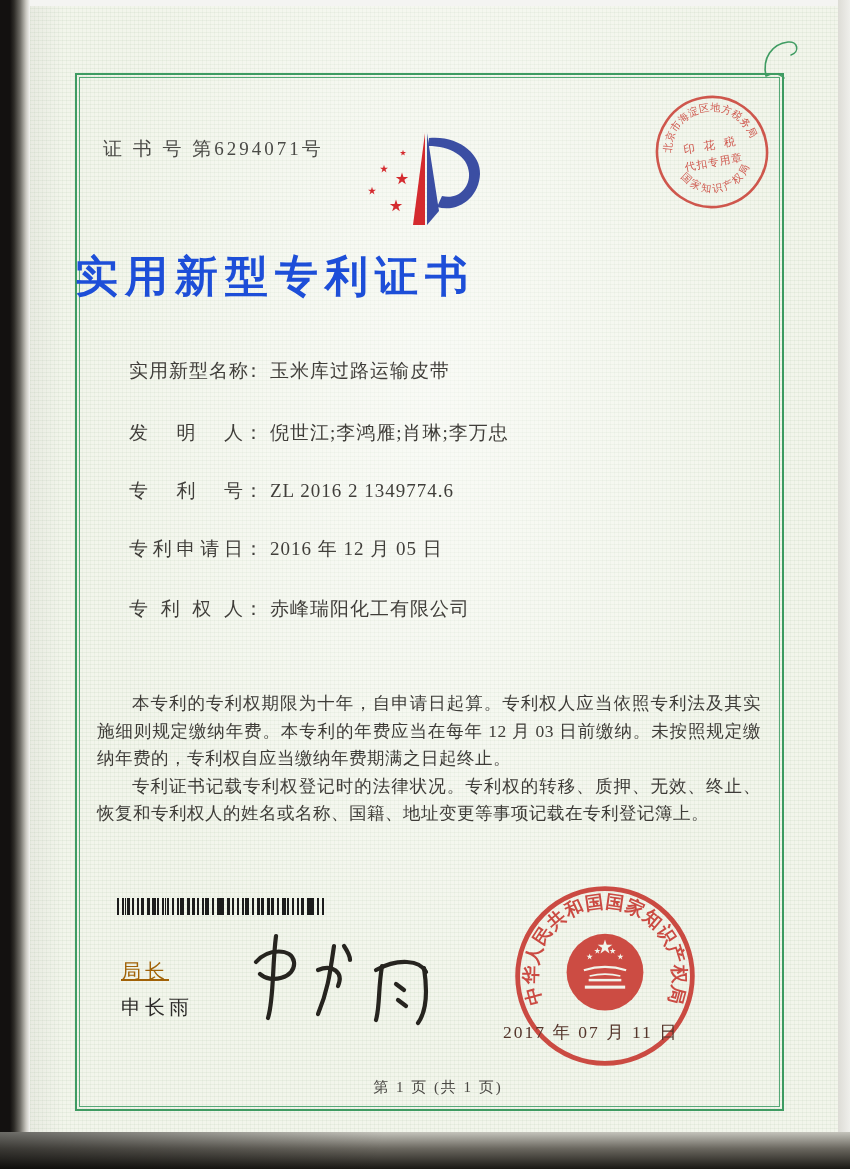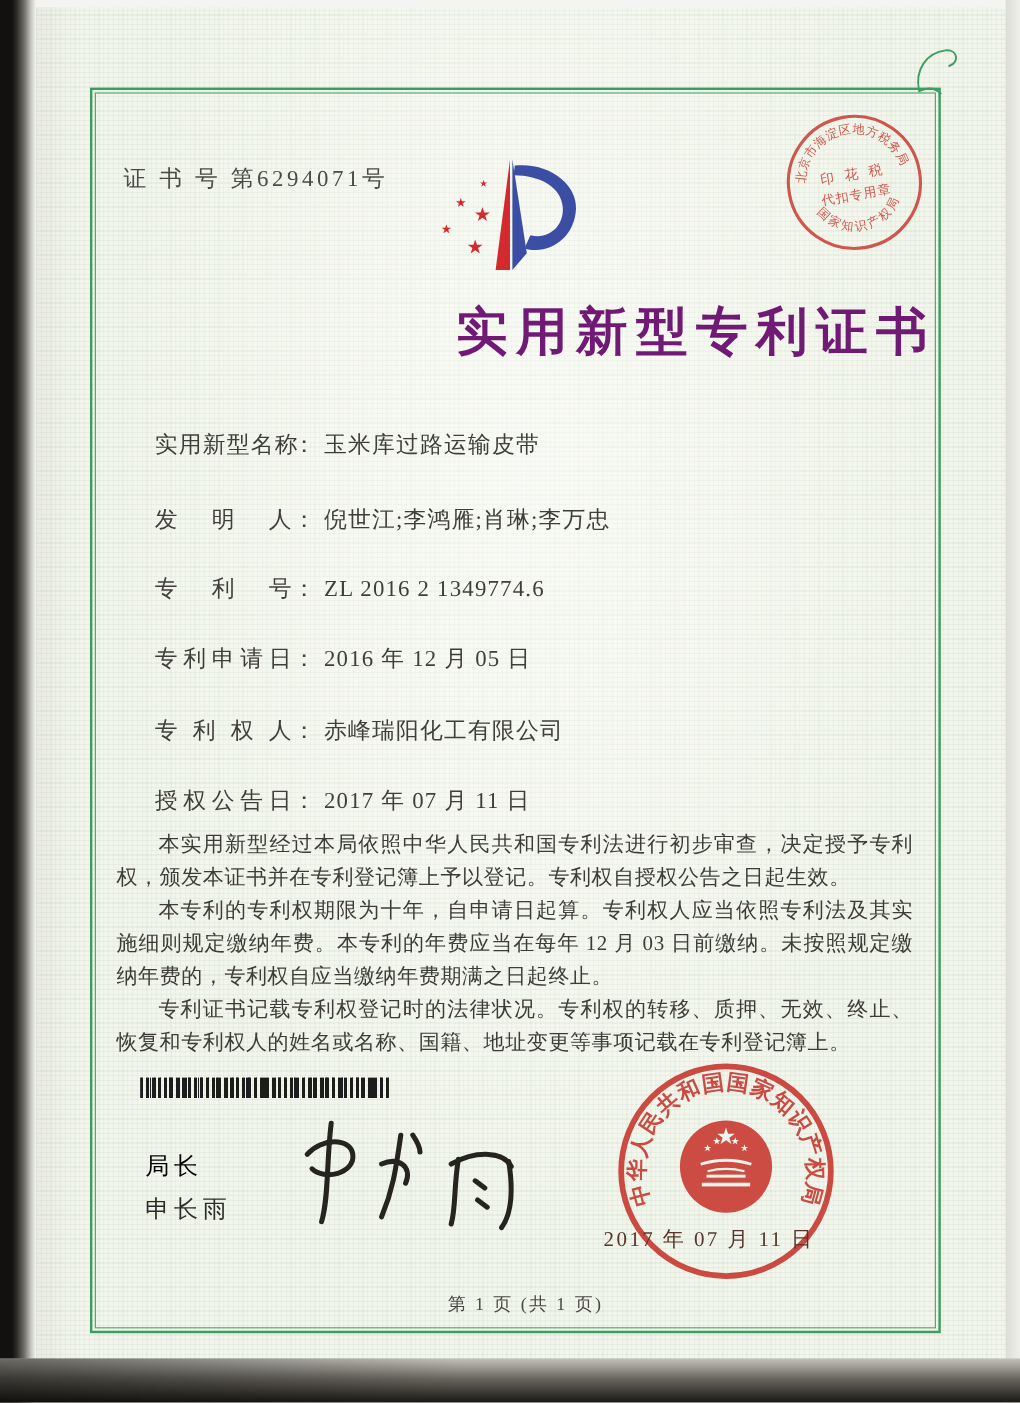--- a/index.html
+++ b/index.html
@@ -24,34 +24,34 @@
   
   .frame{position:absolute;left:75px;top:73px;width:705px;height:1034px;z-index:2;
     border:2px solid #3e9b62;}
   .frame:after{content:"";position:absolute;inset:2px;border:1px solid #55a877;}
   .orn{position:absolute;z-index:3;}
   .orn path{fill:none;stroke:#3f9c62;stroke-width:1.6;stroke-linecap:round;}
   .flip{transform:scaleX(-1);}
   
   .abs{position:absolute;z-index:4;}
   .cert-no{left:103px;top:136px;font-size:19px;letter-spacing:3px;color:#4a4a46;}
-  .title{left:75px;top:248px;width:705px;text-align:right;font-size:43px;font-weight:bold;
-         letter-spacing:7px;color:#701a75;}
+  .title{left:75px;top:248px;width:705px;text-align:left;font-size:43px;font-weight:bold;
+         letter-spacing:7px;color:#1d4ed8;}
   .field{left:117px;font-size:19px;color:#403e3a;letter-spacing:1px;white-space:nowrap;}
   .fl{display:inline-block;width:115px;text-align:justify;text-align-last:justify;vertical-align:top;margin-left:12px;}
   .fv{margin-left:6px;text-align:center;}
   .paras{left:97px;top:690px;width:664px;font-size:17.5px;line-height:27.5px;color:#3e3c38;
          text-align:justify;}
   .paras p{margin:0;text-indent:2em;letter-spacing:.5px;}
   .barcode{left:117px;top:898px;width:207px;height:17px;
     background-image:
       repeating-linear-gradient(90deg,#1c1c1c 0 2px,rgba(0,0,0,0) 2px 5px),
       repeating-linear-gradient(90deg,#1c1c1c 0 1px,rgba(0,0,0,0) 1px 8px),
       repeating-linear-gradient(90deg,rgba(0,0,0,0) 0 11px,#1c1c1c 11px 13px);}
-  .director-title{left:121px;top:958px;font-size:20px;color:#000000;letter-spacing:4px;}
+  .director-title{left:121px;top:958px;font-size:20px;color:#a16207;letter-spacing:4px;text-decoration:underline;}
   .director-name{left:121px;top:994px;font-size:20px;color:#2e2c2a;letter-spacing:4px;}
   .sig{left:248px;top:928px;}
   .sig path{fill:none;stroke:#26241f;stroke-width:4.2;stroke-linecap:round;stroke-linejoin:round;}
   .logo{left:358px;top:126px;}
   .tax-stamp{left:652px;top:92px;transform:rotate(-10deg);opacity:.92;}
   .office-seal{left:509px;top:880px;opacity:.95;}
   .seal-date{left:503px;top:1020px;font-size:17.5px;letter-spacing:2px;color:#55362c;z-index:5;}
   .footer{left:75px;top:1078px;width:726px;text-align:center;font-size:15px;letter-spacing:2px;color:#4a4844;}
 </style>
 </head>
@@ -141,26 +141,22 @@
   </div>
   <div class="abs field" style="top:478px">
     <span class="fl">专利号</span><span>：</span><span class="fv">ZL 2016 2 1349774.6</span>
   </div>
   <div class="abs field" style="top:536px">
     <span class="fl">专利申请日</span><span>：</span><span class="fv">2016 年 12 月 05 日</span>
   </div>
   <div class="abs field" style="top:596px">
     <span class="fl">专利权人</span><span>：</span><span class="fv">赤峰瑞阳化工有限公司</span>
   </div>
-  <div class="abs field" style="top:654px">
-    <span class="fl">授权公告日</span><span>：</span><span class="fv">2017 年 07 月 11 日</span>
-  </div>
 
   <div class="abs paras">
-    <p>本实用新型经过本局依照中华人民共和国专利法进行初步审查，决定授予专利权，颁发本证书并在专利登记簿上予以登记。专利权自授权公告之日起生效。</p>
     <p>本专利的专利权期限为十年，自申请日起算。专利权人应当依照专利法及其实施细则规定缴纳年费。本专利的年费应当在每年 12 月 03 日前缴纳。未按照规定缴纳年费的，专利权自应当缴纳年费期满之日起终止。</p>
     <p>专利证书记载专利权登记时的法律状况。专利权的转移、质押、无效、终止、恢复和专利权人的姓名或名称、国籍、地址变更等事项记载在专利登记簿上。</p>
   </div>
 
   <div class="abs barcode"></div>
 
   <div class="abs director-title">局长</div>
   <div class="abs director-name">申长雨</div>
 
   <svg class="abs sig" width="200" height="100" viewBox="0 0 200 100">

